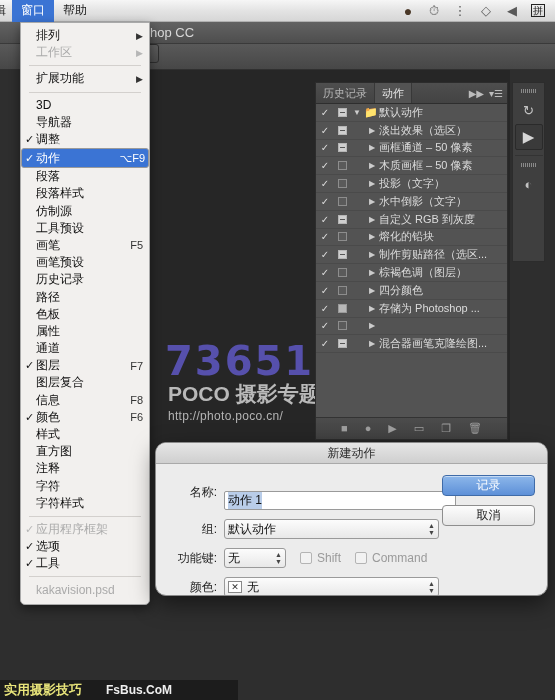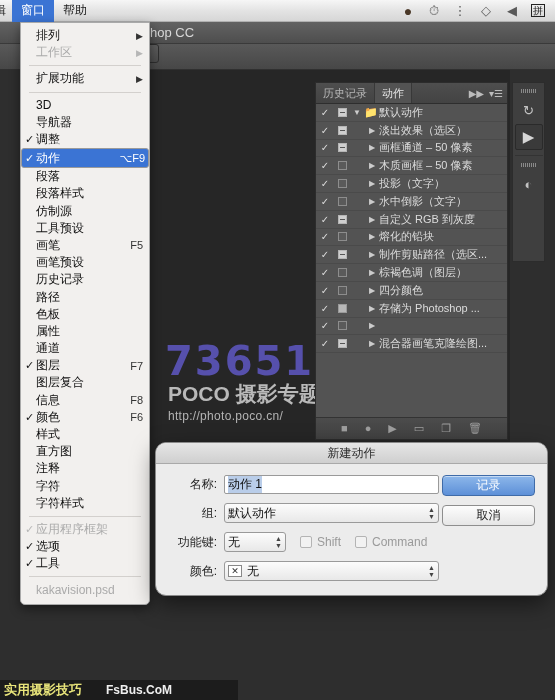--- a/index.html
+++ b/index.html
@@ -194,23 +194,23 @@
   .dlg-title {
     height:21px; background:linear-gradient(to bottom,#e6e6e6,#cfcfcf);
     border-bottom:1px solid #a9a9a9;
     display:flex; align-items:center; justify-content:center;
     font-size:12px; color:#2c2c2c;
   }
   .dlg-body { padding:11px 12px 0 12px; position:relative; }
   .frow { display:flex; align-items:center; margin-bottom:9px; }
   .flab { width:56px; text-align:right; font-size:12px; color:#1f1f1f; padding-right:7px; }
   .txtin {
-    width:215px; height:19px; background:#fff; border:1px solid #9a9a9a;
+    width:232px; height:19px; background:#fff; border:1px solid #9a9a9a;
     border-radius:2px; font-size:12px; color:#111; padding:0 3px;
-    display:flex; align-items:center;
+    display:flex; align-items:center;margin-top:16px;
   }
   .txtin .seltext { background:#b9cde9; }
   .sel {
     height:20px; background:linear-gradient(to bottom,#fcfcfc,#e8e8e8);
     border:1px solid #9a9a9a; border-radius:3px;
     font-size:12px; color:#111; padding:0 3px; position:relative;
     display:flex; align-items:center;
   }
   .sel.w215 { width:215px; }
   .sel.w62 { width:62px; }

